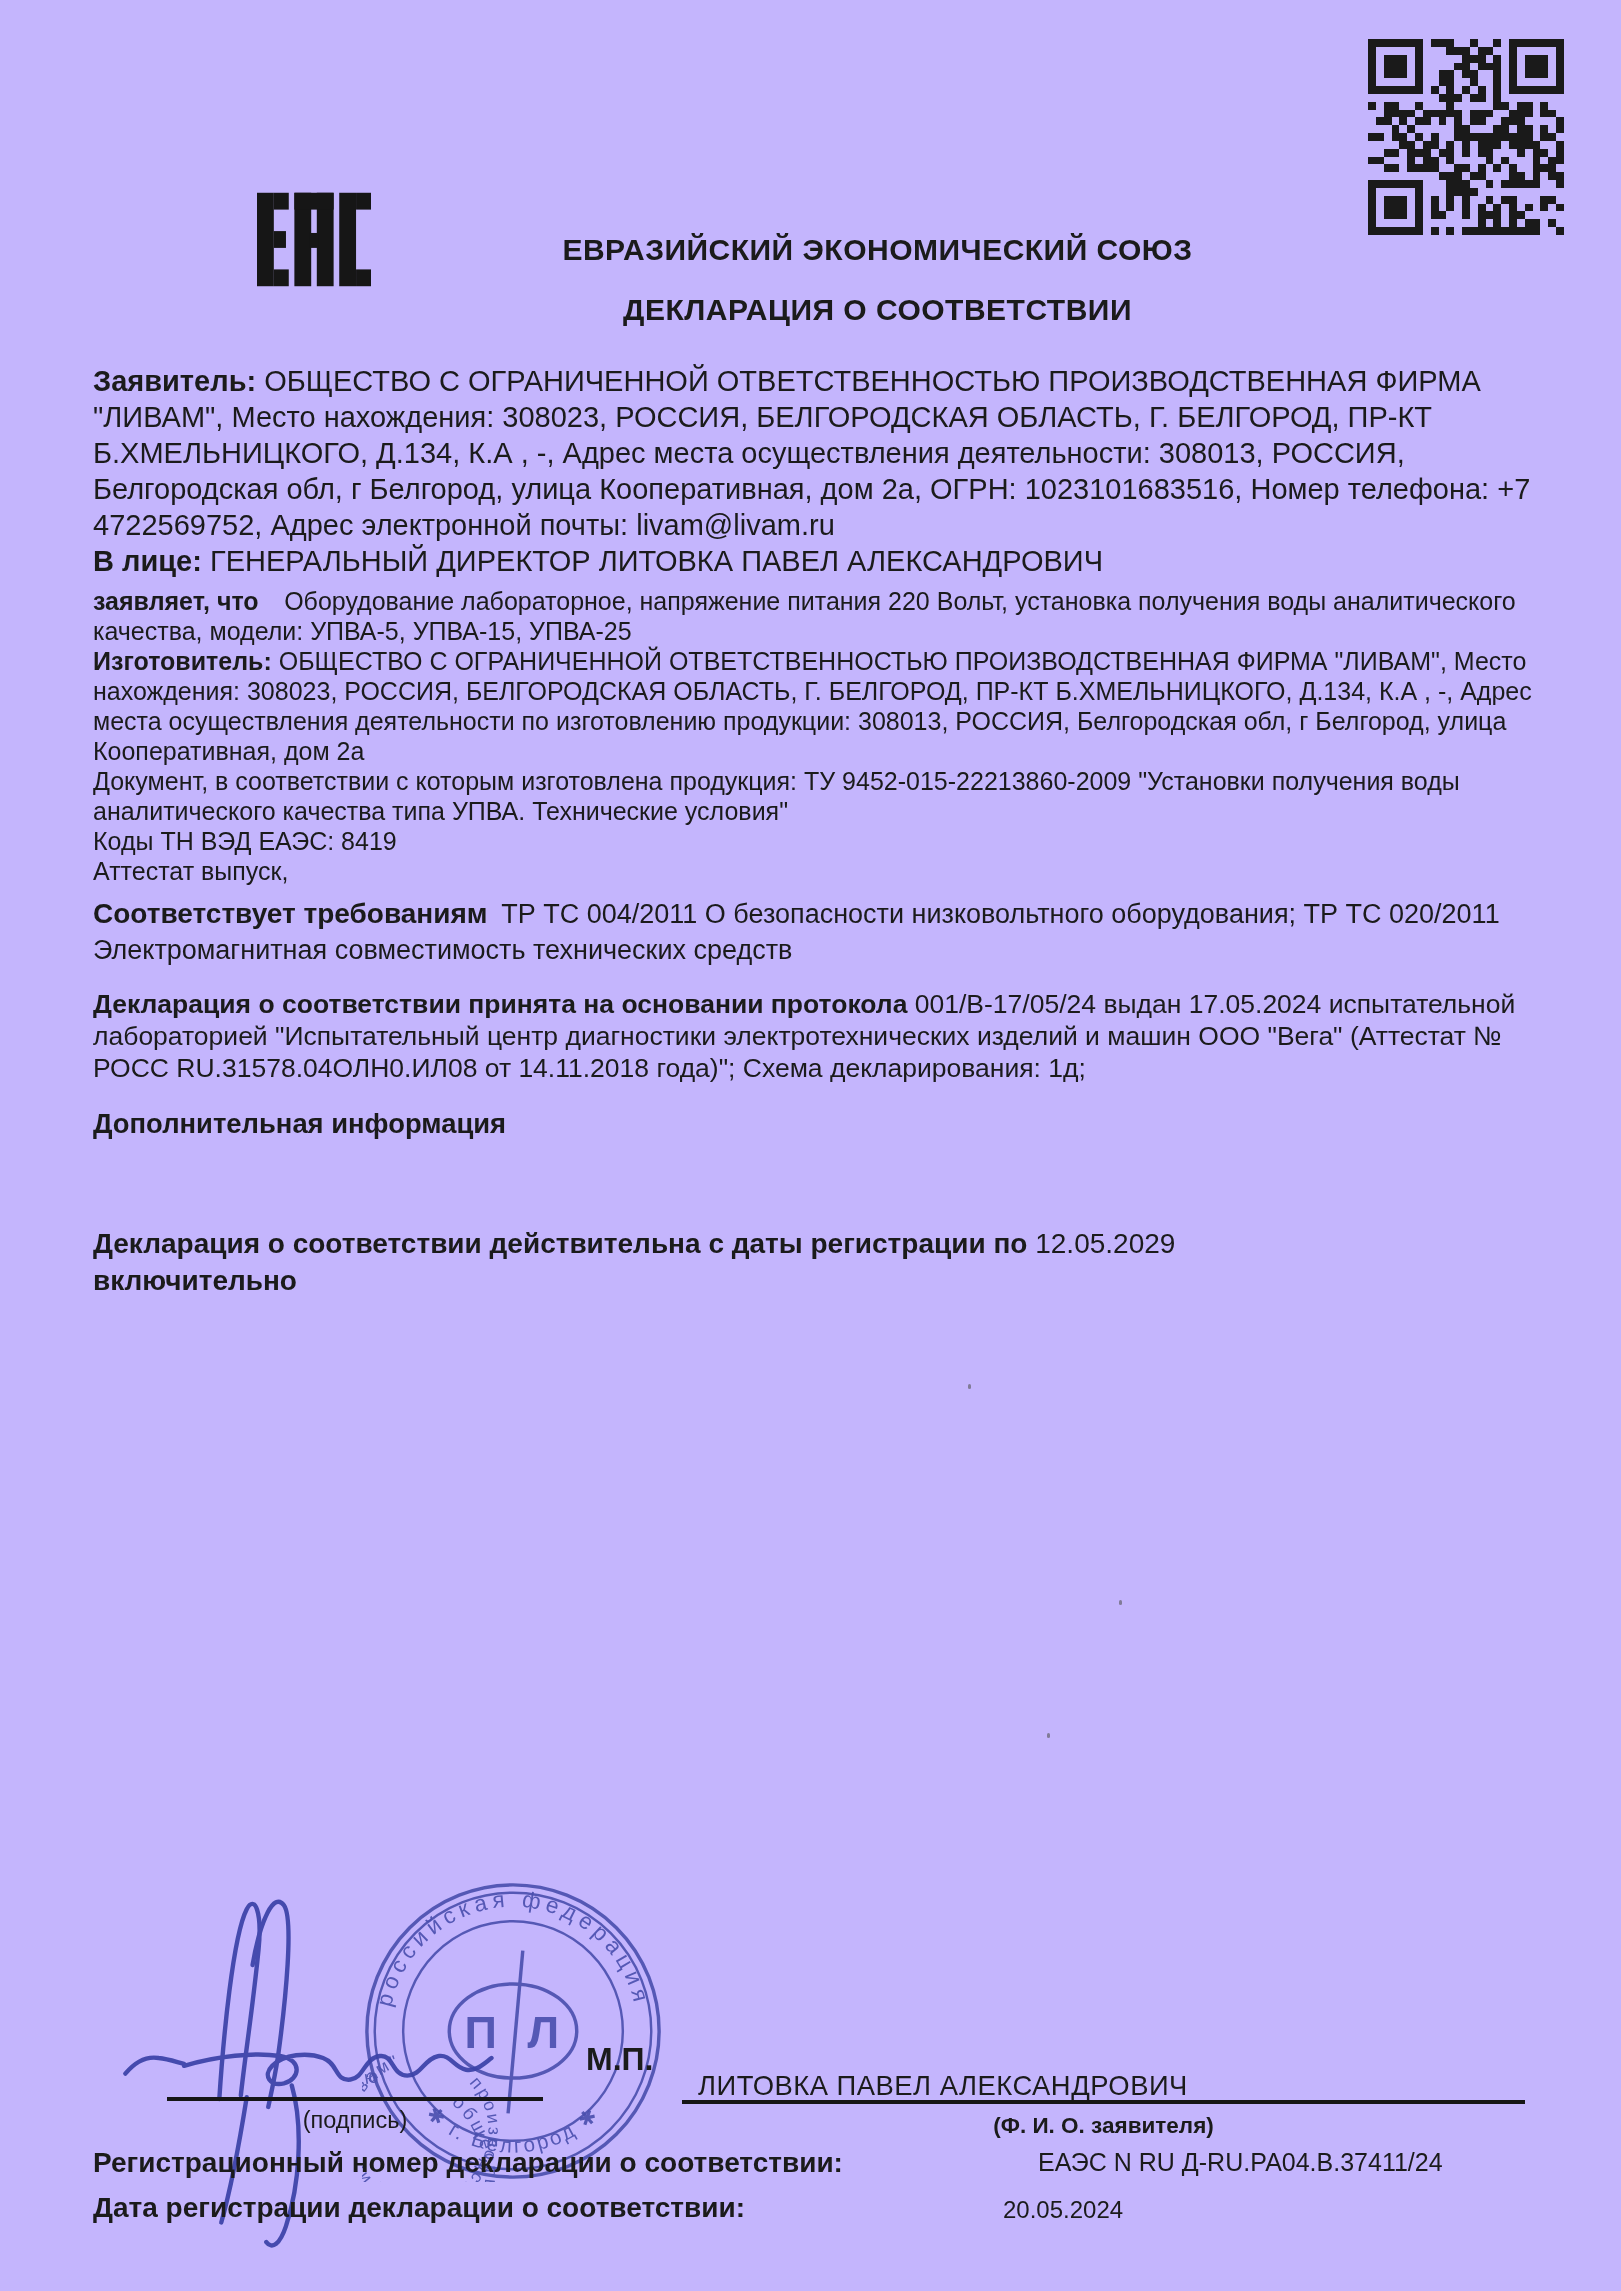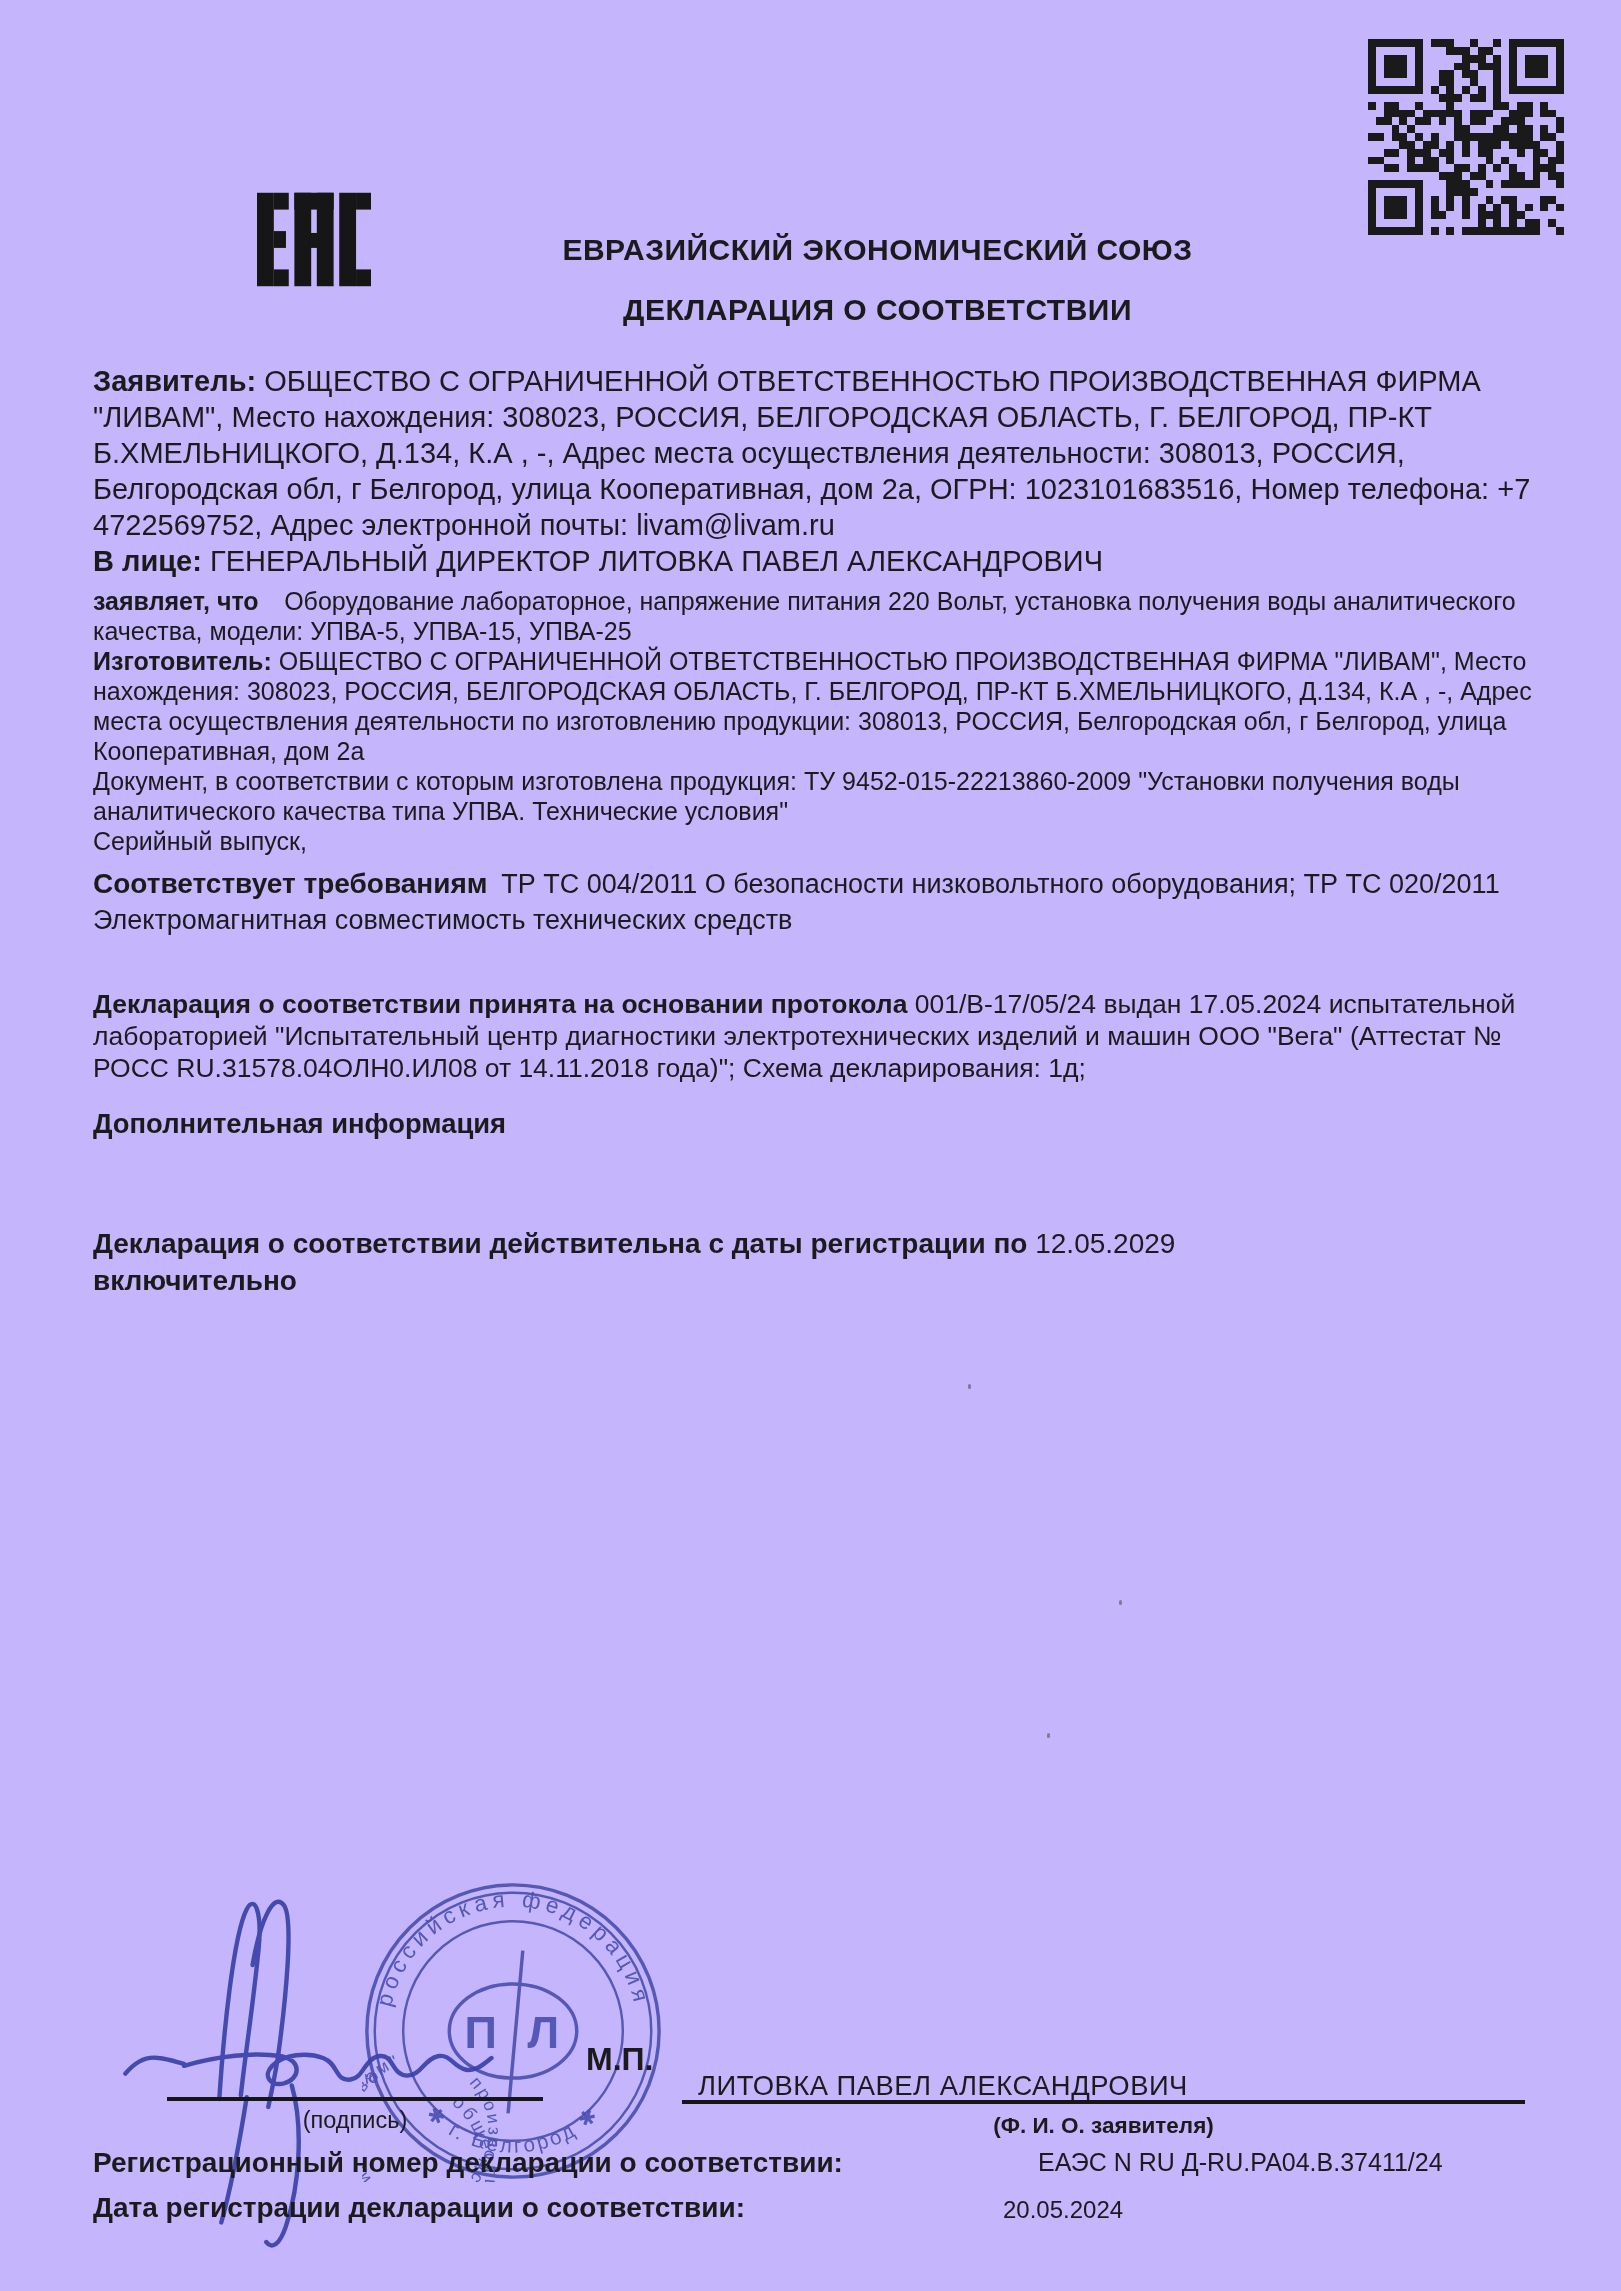--- a/index.html
+++ b/index.html
@@ -404,21 +404,22 @@
 
   <div class="abs blockA">
     <p><b>Заявитель:</b><span> ОБЩЕСТВО С ОГРАНИЧЕННОЙ ОТВЕТСТВЕННОСТЬЮ ПРОИЗВОДСТВЕННАЯ ФИРМА "ЛИВАМ", Место нахождения: 308023, РОССИЯ, БЕЛГОРОДСКАЯ ОБЛАСТЬ, Г. БЕЛГОРОД, ПР-КТ Б.ХМЕЛЬНИЦКОГО, Д.134, К.А , -, Адрес места осуществления деятельности: 308013, РОССИЯ, Белгородская обл, г Белгород, улица Кооперативная, дом 2а, ОГРН: 1023101683516, Номер телефона: +7 4722569752, Адрес электронной почты: livam@livam.ru</span></p>
     <p><b>В лице:</b><span> ГЕНЕРАЛЬНЫЙ ДИРЕКТОР ЛИТОВКА ПАВЕЛ АЛЕКСАНДРОВИЧ</span></p>
   </div>
 
   <div class="abs blockB">
     <p><b class="declares-lead">заявляет, что</b><span>Оборудование лабораторное, напряжение питания 220 Вольт, установка получения воды аналитического качества, модели: УПВА-5, УПВА-15, УПВА-25</span></p>
     <p><b>Изготовитель:</b><span> ОБЩЕСТВО С ОГРАНИЧЕННОЙ ОТВЕТСТВЕННОСТЬЮ ПРОИЗВОДСТВЕННАЯ ФИРМА "ЛИВАМ", Место нахождения: 308023, РОССИЯ, БЕЛГОРОДСКАЯ ОБЛАСТЬ, Г. БЕЛГОРОД, ПР-КТ Б.ХМЕЛЬНИЦКОГО, Д.134, К.А , -, Адрес места осуществления деятельности по изготовлению продукции: 308013, РОССИЯ, Белгородская обл, г Белгород, улица Кооперативная, дом 2а</span></p>
     <p>Документ, в соответствии с которым изготовлена продукция: ТУ 9452-015-22213860-2009 "Установки получения воды аналитического качества типа УПВА. Технические условия"</p>
-    <p>Серийный выпуск,</p>
+    <p>Коды ТН ВЭД ЕАЭС: 8419</p>
+    <p>Аттестат выпуск,</p>
     <p class="compliance"><b>Соответствует требованиям</b><span>ТР ТС 004/2011 О безопасности низковольтного оборудования; ТР ТС 020/2011 Электромагнитная совместимость технических средств</span></p>
   </div>
 
   <div class="abs blockC">
     <p><b>Декларация о соответствии принята на основании протокола</b><span> 001/В-17/05/24 выдан 17.05.2024 испытательной лабораторией "Испытательный центр диагностики электротехнических изделий и машин ООО "Вега" (Аттестат № РОСС RU.31578.04ОЛН0.ИЛ08 от 14.11.2018 года)"; Схема декларирования: 1д;</span></p>
     <p class="addinfo"><b>Дополнительная информация</b></p>
   </div>
 
   <div class="abs blockD">
     <p><b>Декларация о соответствии действительна с даты регистрации по</b><span> 12.05.2029</span></p>

